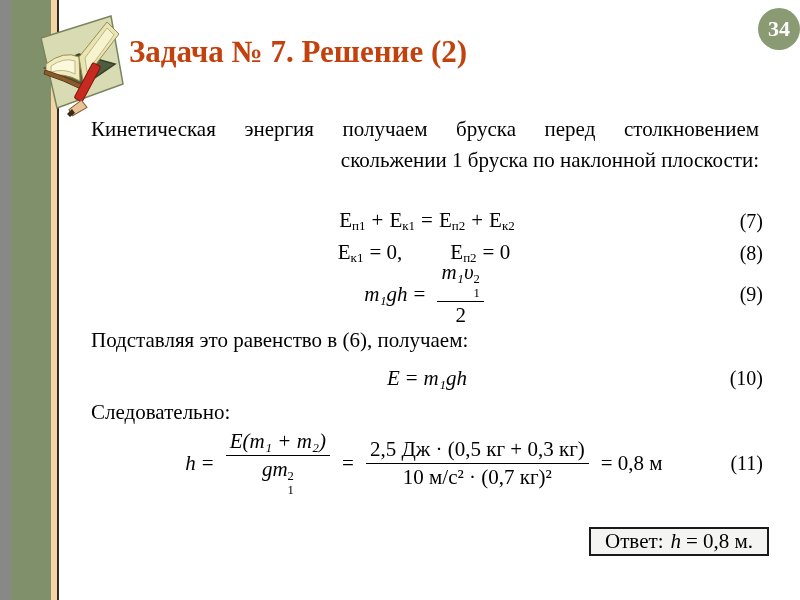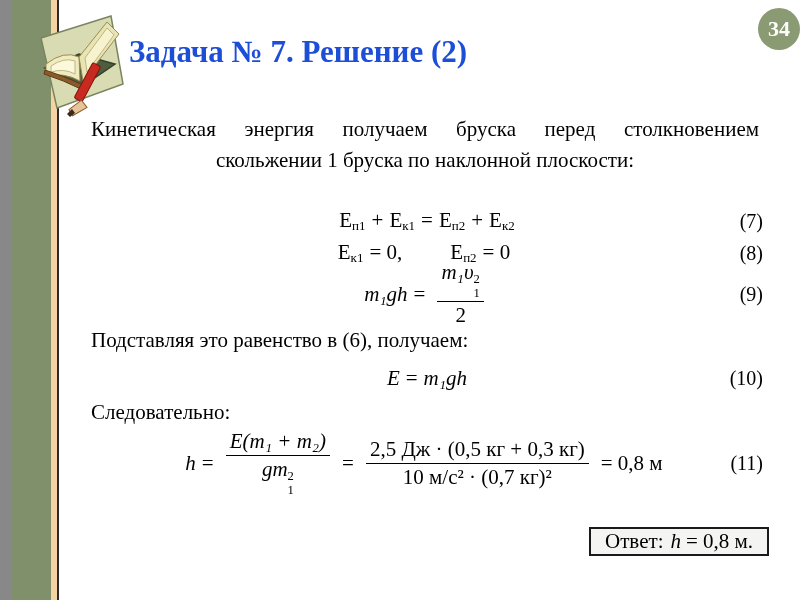--- a/index.html
+++ b/index.html
@@ -10,25 +10,25 @@
   .sidebar { position:absolute; left:0; top:0; width:40px; height:600px; background:#80906B; }
   .stripe  { position:absolute; left:40px; top:0; width:6px; height:600px; background:#F5D3A2; border-right:2px solid #2B2B2B; }
   .clipart { position:absolute; left:20px; top:4px; width:96px; height:116px; z-index:5; }
   .badge {
     position:absolute; left:747px; top:8px; width:42px; height:42px; border-radius:50%;
     background:#8A9A73; color:#fff; font-size:22px; font-weight:bold;
     display:flex; align-items:center; justify-content:center;
   }
   .title {
     position:absolute; left:118px; top:34px; font-size:31px; font-weight:bold;
-    color:#1d4ed8; white-space:nowrap;
+    color:#c2410c; white-space:nowrap;
   }
   .intro { position:absolute; left:80px; top:114px; width:668px; font-size:21px; line-height:31px; }
   .intro .jline { text-align:justify; text-align-last:justify; }
-  .intro .lline { text-align:center;font-family:Liberation Serif, serif; }
+  .intro .lline { text-align:right;font-family:Liberation Serif, serif; }
   .para { position:absolute; left:80px; font-size:21px; }
   .para-substitute { top:328px; }
   .para-therefore  { top:400px; }
 
   .eq-row {
     position:absolute; left:80px; width:672px; display:flex; align-items:center;
     justify-content:center; font-size:21px;
   }
   .eq7-row  { top:206px; height:30px; }
   .eq8-row  { top:238px; height:30px; }

